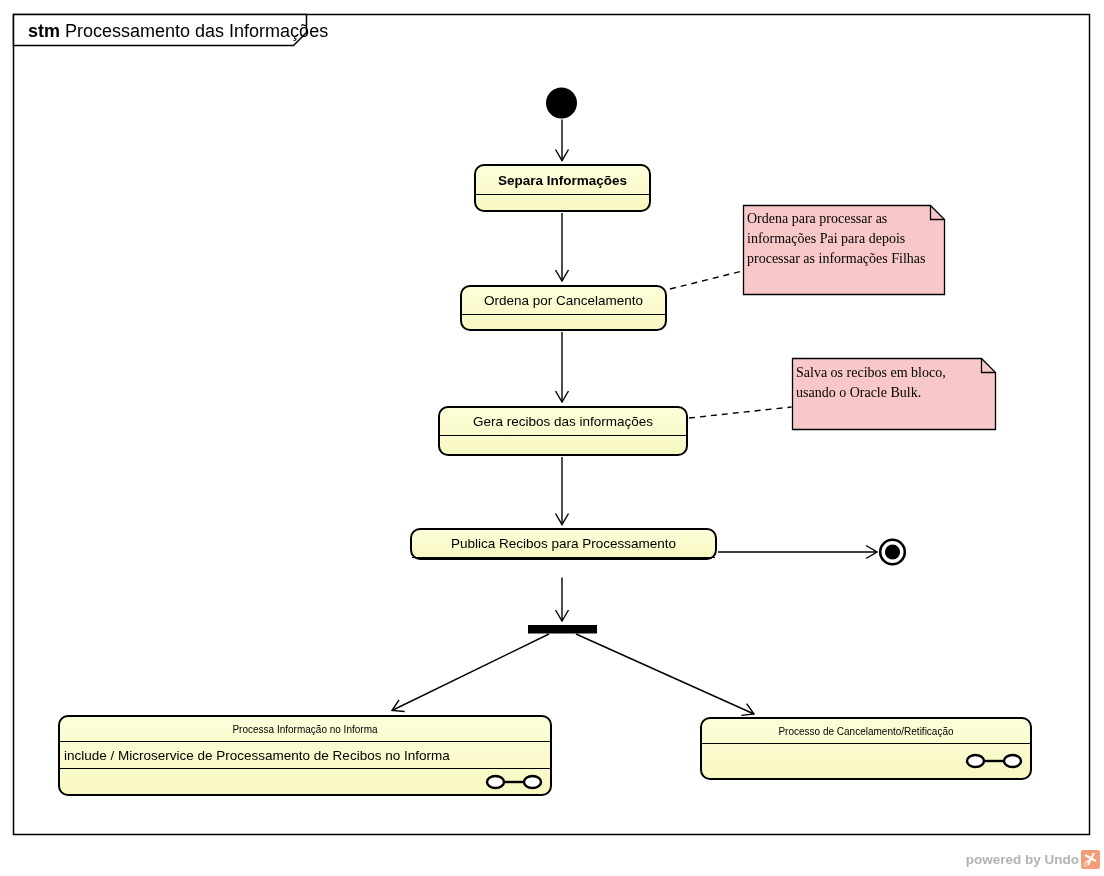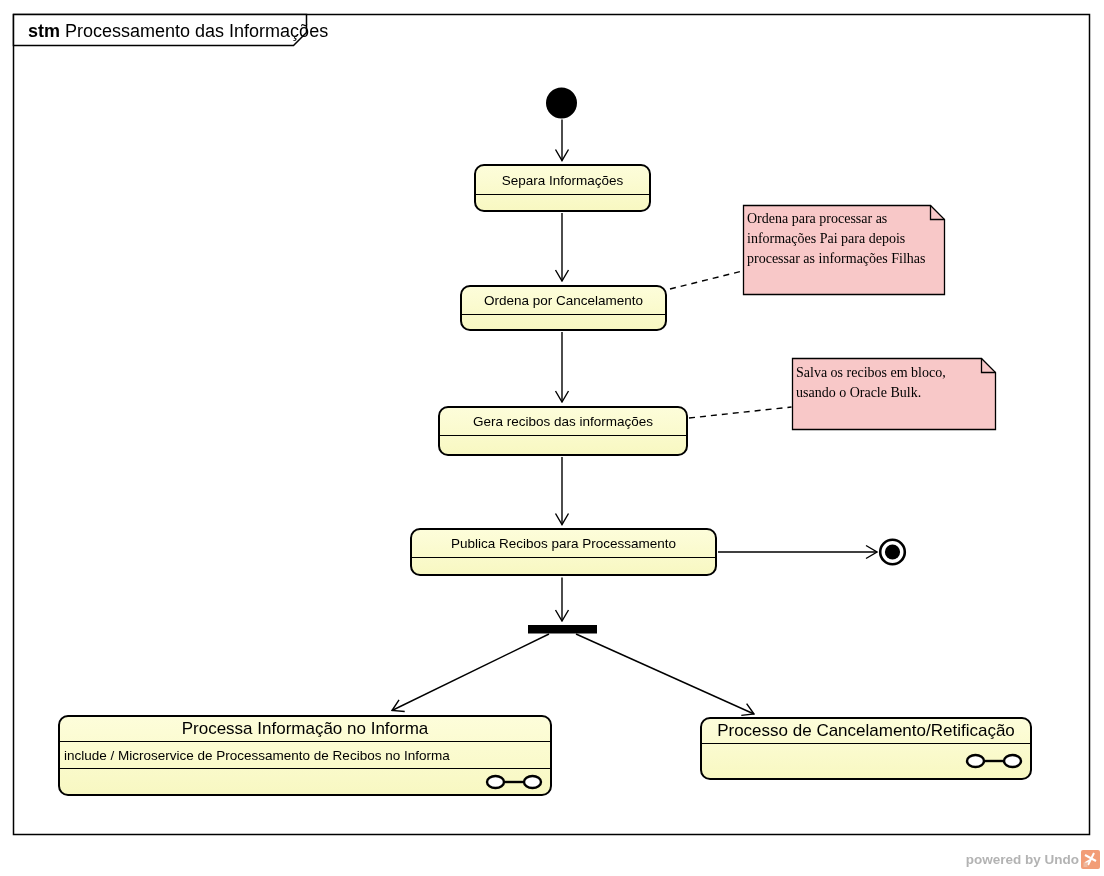--- a/index.html
+++ b/index.html
@@ -33,21 +33,21 @@
   
   .cstate{
     position:absolute;z-index:2;box-sizing:border-box;
     background:linear-gradient(#fdfdda 0%, #f8f8c2 100%);
     border:2.5px solid #000;border-radius:10px;
     display:flex;flex-direction:column;
   }
   .cstate .ctitle{
     box-sizing:border-box;border-bottom:1.4px solid #000;
     display:flex;align-items:center;justify-content:center;
-    font-size:17px;white-space:nowrap;
+    font-size:10px;white-space:nowrap;
   }
   .cstate .cactivity{
     box-sizing:border-box;border-bottom:1.4px solid #000;
     display:flex;align-items:center;padding-left:4px;
     font-size:13.5px;white-space:nowrap;
   }
   .cstate .cbottom{
     flex:1;display:flex;align-items:center;justify-content:flex-end;
     padding-right:7px;
   }
@@ -105,36 +105,36 @@
   <g>
     <path d="M792.5,358.5 L981.5,358.5 L995.5,372.5 L995.5,429.5 L792.5,429.5 Z" fill="#F8C8C8" stroke="#000" stroke-width="1.3"></path>
     <path d="M981.5,358.5 L981.5,372.5 L995.5,372.5" fill="none" stroke="#000" stroke-width="1.3"></path>
   </g>
 </svg>
 
 <div class="frame-title">
   <span class="kw">stm</span><span>Processamento das Informações</span>
 </div>
 
-<div class="state" style="left:474px;top:164px;width:177px;height:48px;">
+<div class="state" style="left:474px;top:164px;width:177px;height:48px;font-weight:bold;">
   <div class="name" style="height:29px;">Separa Informações</div>
   <div class="body"></div>
 </div>
 
 <div class="state" style="left:460px;top:285px;width:207px;height:46px;">
   <div class="name" style="height:28px;">Ordena por Cancelamento</div>
   <div class="body"></div>
 </div>
 
 <div class="state" style="left:438px;top:406px;width:250px;height:50px;">
   <div class="name" style="height:28px;">Gera recibos das informações</div>
   <div class="body"></div>
 </div>
 
-<div class="state" style="left:410px;top:528px;width:307px;height:48px;">
+<div class="state" style="left:410px;top:528px;width:307px;height:32px;">
   <div class="name" style="height:28px;">Publica Recibos para Processamento</div>
   <div class="body"></div>
 </div>
 
 <div class="cstate" style="left:58px;top:715px;width:494px;height:81px;">
   <div class="ctitle" style="height:25px;">Processa Informação no Informa</div>
   <div class="cactivity" style="height:27px;">include / Microservice de Processamento de Recibos no Informa</div>
   <div class="cbottom">
     <svg width="58" height="16" viewBox="0 0 58 16">
       <ellipse cx="10.5" cy="8" rx="8.5" ry="6" fill="#fff" stroke="#000" stroke-width="2.4"></ellipse>

